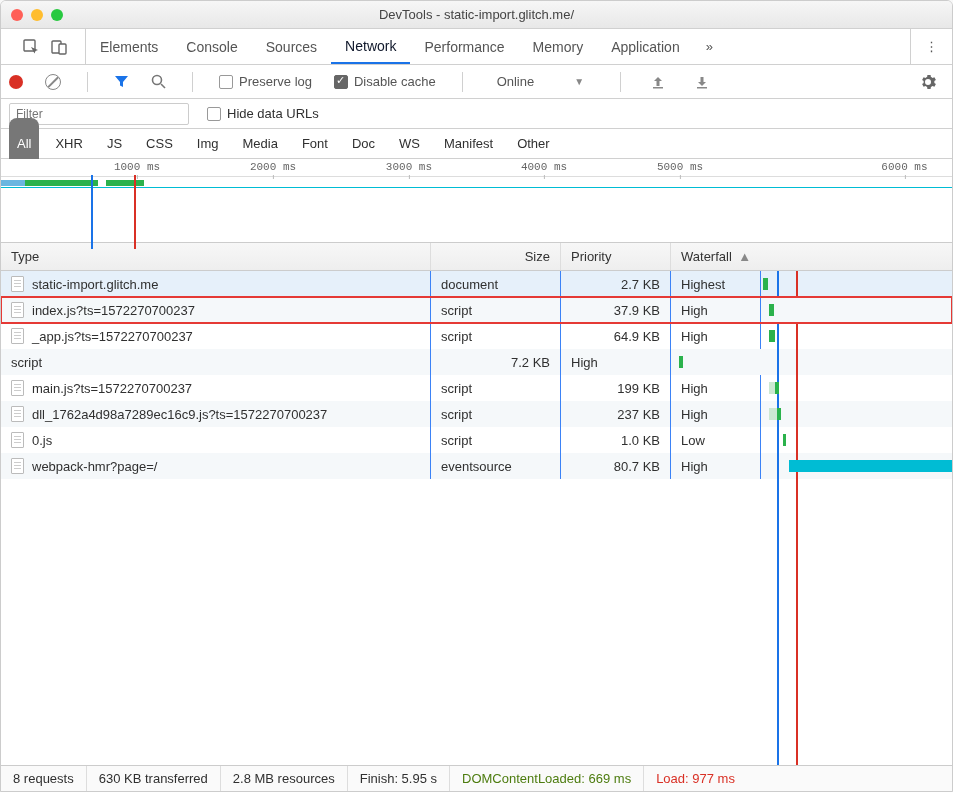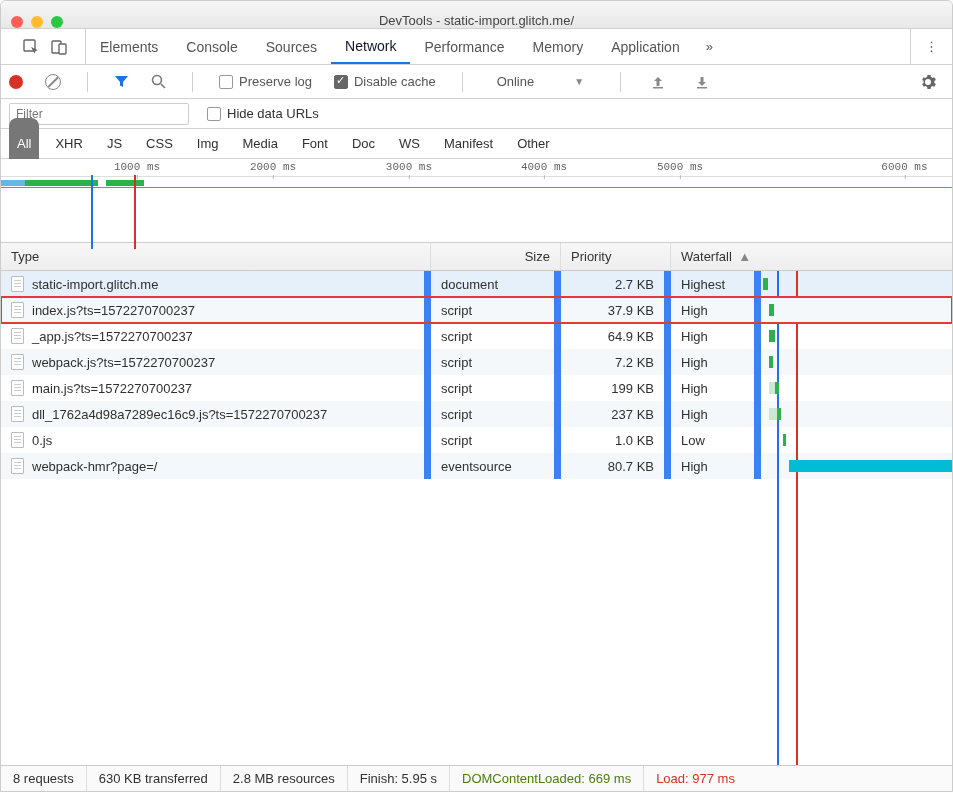--- a/index.html
+++ b/index.html
@@ -1,18 +1,18 @@
 <!DOCTYPE html>
 <html><head>
 <meta charset="utf-8">
 <style>
 * { box-sizing: border-box; margin: 0; padding: 0; }
 body { font-family: -apple-system, "Helvetica Neue", Arial, sans-serif; font-size: 13px; color: #303030; background: #fff; }
 .window { width: 953px; height: 792px; background: #fff; border: 1px solid #ccc; border-radius: 6px 6px 0 0; box-shadow: 0 20px 50px rgba(0,0,0,0.25); margin: 0 auto; display: flex; flex-direction: column; overflow: hidden; }
-.titlebar { height: 28px; background: linear-gradient(#f6f6f6,#e8e8e8); border-bottom: 1px solid #d0d0d0; display: flex; align-items: flex-end; padding: 0 10px; position: relative; }
+.titlebar { height: 28px; background: linear-gradient(#f6f6f6,#e8e8e8); border-bottom: 1px solid #d0d0d0; display: flex; align-items: center; padding: 0 10px; position: relative; }
 .traffic { display: flex; gap: 8px; }
 .tl { width: 12px; height: 12px; border-radius: 50%; }
 .tl.red { background: #ff5f57; } .tl.yellow { background: #ffbd2e; } .tl.green { background: #28c940; }
 .title { position: absolute; left: 0; right: 0; text-align: center; font-size: 13px; color: #444; pointer-events: none; }
 .tabs { height: 36px; border-bottom: 1px solid #d0d0d0; display: flex; align-items: center; padding-left: 4px; }
 .tl-icons { display: flex; align-items: center; gap: 0; padding: 0 12px; border-right: 1px solid #d0d0d0; height: 100%; }
 .tl-icon { width: 28px; height: 28px; display: flex; align-items: center; justify-content: center; color: #666; cursor: pointer; }
 .tab { padding: 0 14px; height: 100%; display: flex; align-items: center; color: #555; cursor: pointer; font-size: 14px; }
 .tab.active { color: #0f172a; border-bottom: 2px solid #1a73e8; }
 .tabs .spacer { flex: 1; }
@@ -50,21 +50,21 @@
 .thead { background: linear-gradient(#f7f7f7,#eee); border-bottom:1px solid #ccc; height:28px; }
 .th { padding: 5px 10px; border-right:1px solid #ddd; font-size:13px; color:#333; display:flex; align-items:center; }
 .th:last-child { border-right:none; }
 .th.size { justify-content:flex-end; }
 .th.wf { justify-content:space-between; }
 .rows { flex:1; overflow:auto; position:relative; }
 .row { display:grid; grid-template-columns: 430px 130px 110px 90px 1fr; height:26px; align-items:center; font-size:13px; }
 .row:nth-child(even) { background:#f5f8fa; }
 .row.first { background:#e6f0fa; }
 .row.hl { outline: 2px solid #e53935; outline-offset:-1px; position:relative; z-index:2; }
-.cell { padding: 0 10px; border-right:7px solid #3b82f6; height:100%; display:flex; align-items:center; overflow:hidden; white-space:nowrap; }
+.cell { padding: 0 10px; border-right:1px solid #3b82f6; height:100%; display:flex; align-items:center; overflow:hidden; white-space:nowrap; }
 .cell:last-child { border-right:none; position:relative; }
 .cell.size { justify-content:flex-end; }
 .fileicon { width:13px; height:16px; border:1px solid #bbb; border-radius:1px; margin-right:8px; position:relative; flex-shrink:0; background:#fff; }
 .fileicon::before { content:""; position:absolute; top:3px; left:2px; right:2px; height:1px; background:#ccc; box-shadow: 0 3px 0 #ccc, 0 6px 0 #ccc; }
 .wfcell { position:relative; height:100%; }
 .wfbar { position:absolute; top:7px; height:12px; background:#2bb24c; }
 .wfbar.blue { background:#00bcd4; }
 .rows .gutter { position:absolute; top:0; bottom:0; width:2px; }
 .status { height:26px; border-top:1px solid #ccc; display:flex; align-items:center; font-size:13px; background:#fafafa; }
 .sitem { padding: 0 12px; border-right:1px solid #ddd; height:100%; display:flex; align-items:center; }
@@ -246,24 +246,20 @@
           <span>_app.js?ts=1572270700237</span>
         </div>
       <div class="cell">script</div>
       <div class="cell size">64.9 KB</div>
       <div class="cell">High</div>
       <div class="cell wfcell">
           <div class="wfbar" style="left:8px;width:6px"></div>
         </div>
     </div>
     <div class="row">
-      <div class="cell">
-          <span class="fileicon"></span>
-          <span>webpack.js?ts=1572270700237</span>
-        </div>
       <div class="cell">script</div>
       <div class="cell size">7.2 KB</div>
       <div class="cell">High</div>
       <div class="cell wfcell">
           <div class="wfbar" style="left:8px;width:4px"></div>
         </div>
     </div>
     <div class="row">
       <div class="cell">
           <span class="fileicon"></span>

